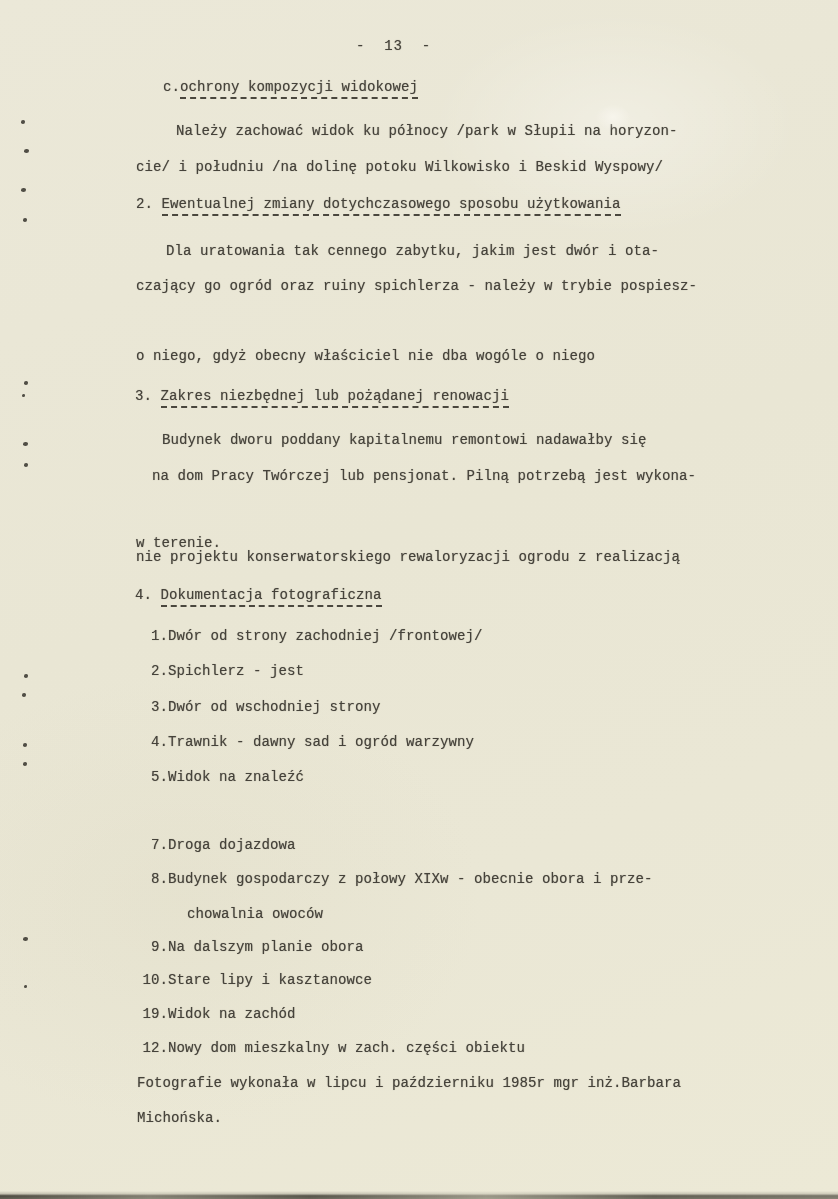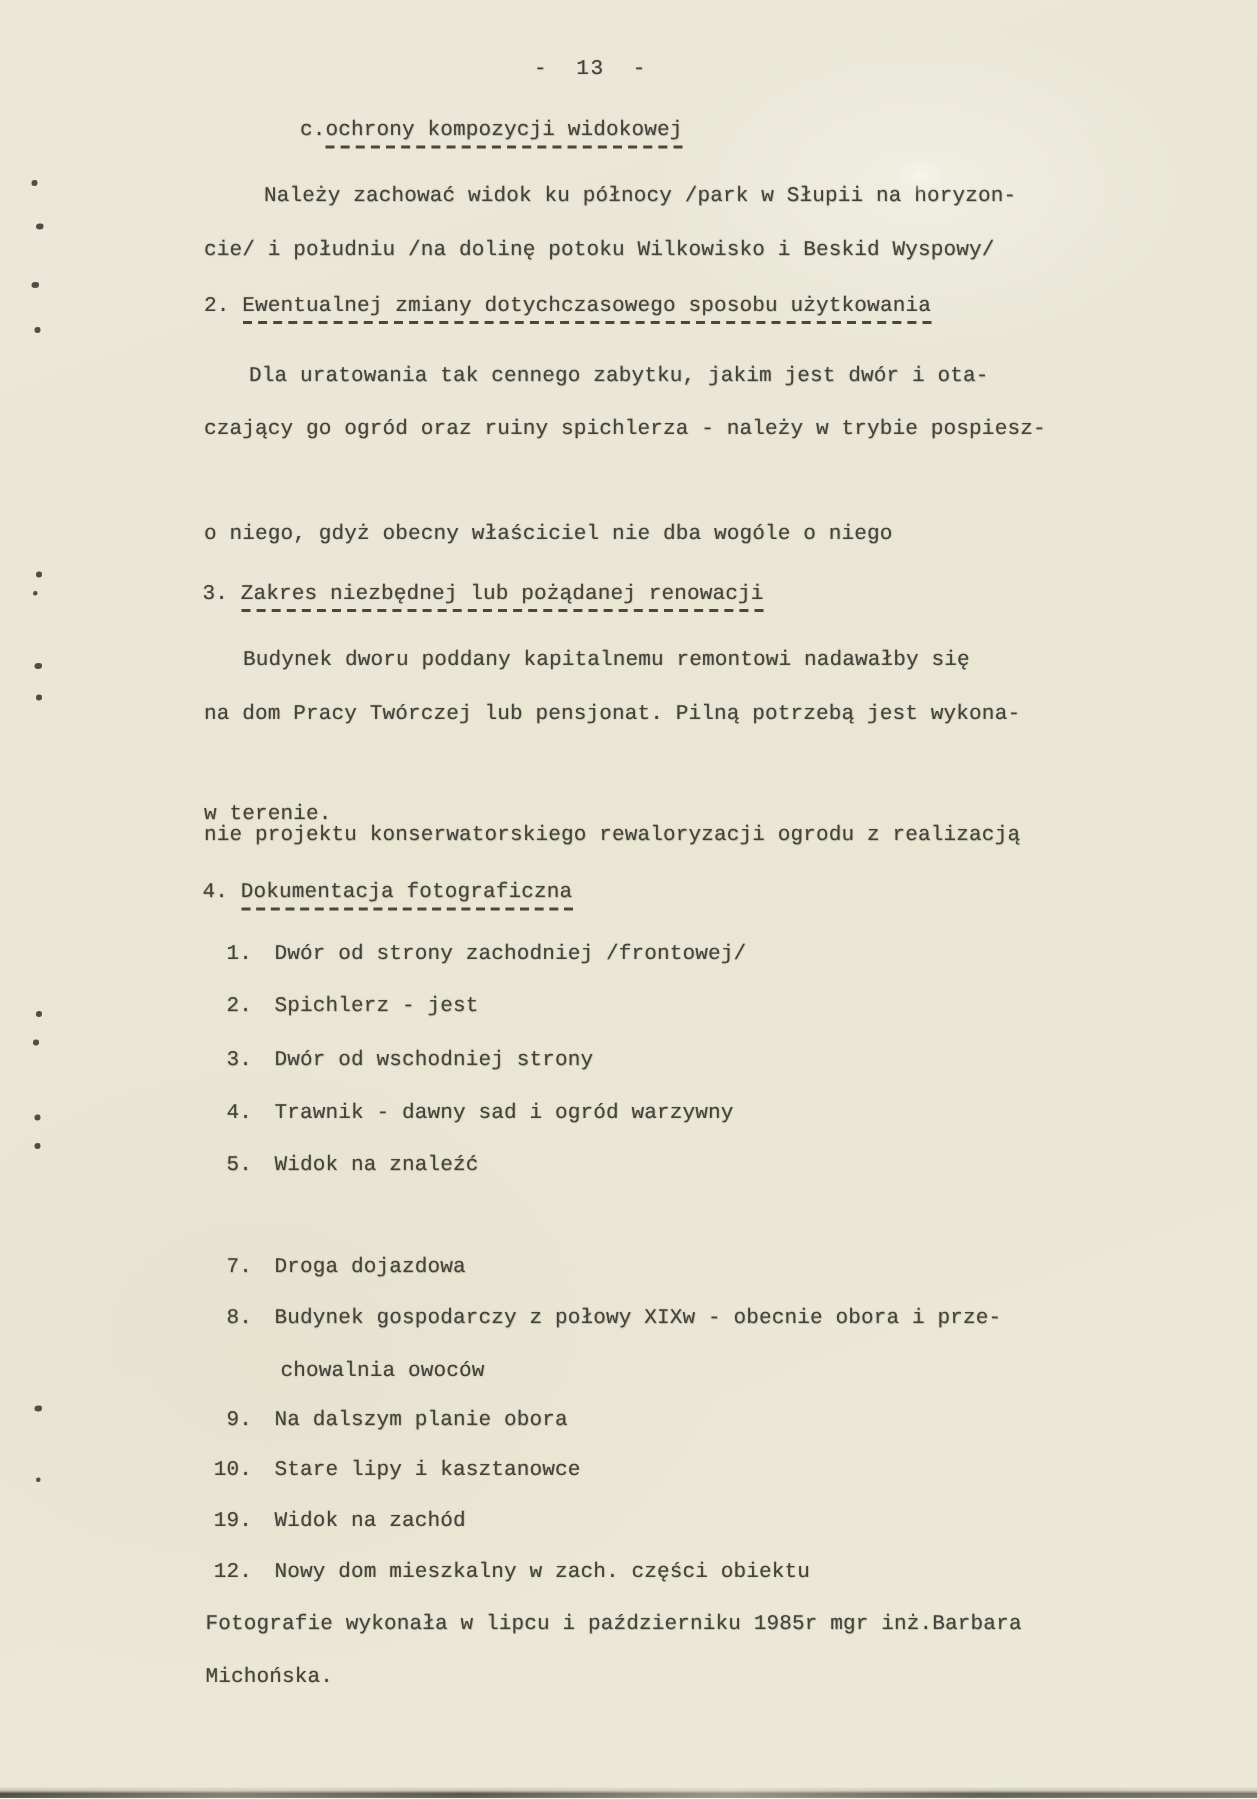--- a/index.html
+++ b/index.html
@@ -34,21 +34,20 @@
 
   .pagenum { letter-spacing: 1px; }
 
   .num {
     display: inline-block;
     width: 30px;
     text-align: right;
   }
   .itxt {
     display: inline-block;
-    margin-left: 15px;
   }
 
   .speck {
     position: absolute;
     width: 4px;
     height: 4px;
     border-radius: 50% 40% 50% 45%;
     background: #35332c;
     opacity: 0.85;
   }
@@ -71,35 +70,35 @@
     mask-image: linear-gradient(to bottom, transparent 0, rgba(0,0,0,0.25) 35%, black 60%, rgba(0,0,0,0.85) 100%);
   }
 </style>
 </head>
 <body>
 
 <div class="page">
 
   <div class="line pagenum" style="top:35px; left:356px;">-  13  -</div>
 
-  <div class="line" style="top:76px; left:163px;margin-left:37px;"><span>c.</span><span class="u">ochrony kompozycji widokowej</span></div>
+  <div class="line" style="top:76px; left:163px;"><span>c.</span><span class="u">ochrony kompozycji widokowej</span></div>
 
   <div class="line" style="top:120px; left:176px;">Należy zachować widok ku północy /park w Słupii na horyzon-</div>
   <div class="line" style="top:156px; left:136px;">cie/ i południu /na dolinę potoku Wilkowisko i Beskid Wyspowy/</div>
 
   <div class="line" style="top:193px; left:136px;"><span>2. </span><span class="u">Ewentualnej zmiany dotychczasowego sposobu użytkowania</span></div>
 
   <div class="line" style="top:240px; left:166px;">Dla uratowania tak cennego zabytku, jakim jest dwór i ota-</div>
   <div class="line" style="top:275px; left:136px;">czający go ogród oraz ruiny spichlerza - należy w trybie pospiesz-</div>
   <div class="line" style="top:345px; left:136px;">o niego, gdyż obecny właściciel nie dba wogóle o niego</div>
 
   <div class="line" style="top:385px; left:135px;"><span>3. </span><span class="u">Zakres niezbędnej lub pożądanej renowacji</span></div>
 
   <div class="line" style="top:429px; left:162px;">Budynek dworu poddany kapitalnemu remontowi nadawałby się</div>
-  <div class="line" style="top:465px; left:136px;text-align:center;">na dom Pracy Twórczej lub pensjonat. Pilną potrzebą jest wykona-</div>
+  <div class="line" style="top:465px; left:152px;text-align:center;">na dom Pracy Twórczej lub pensjonat. Pilną potrzebą jest wykona-</div>
   <div class="line" style="top:506px; left:136px;margin-top:40px;">nie projektu konserwatorskiego rewaloryzacji ogrodu z realizacją</div>
   <div class="line" style="top:532px; left:136px;">w terenie.</div>
 
   <div class="line" style="top:584px; left:135px;"><span>4. </span><span class="u">Dokumentacja fotograficzna</span></div>
 
   <div class="line" style="top:625px; left:138px;"><span class="num">1.</span><span class="itxt">Dwór od strony zachodniej /frontowej/</span></div>
   <div class="line" style="top:660px; left:138px;"><span class="num">2.</span><span class="itxt">Spichlerz - jest</span></div>
   <div class="line" style="top:696px; left:138px;"><span class="num">3.</span><span class="itxt">Dwór od wschodniej strony</span></div>
   <div class="line" style="top:731px; left:138px;"><span class="num">4.</span><span class="itxt">Trawnik - dawny sad i ogród warzywny</span></div>
   <div class="line" style="top:766px; left:138px;"><span class="num">5.</span><span class="itxt">Widok na znaleźć</span></div>

